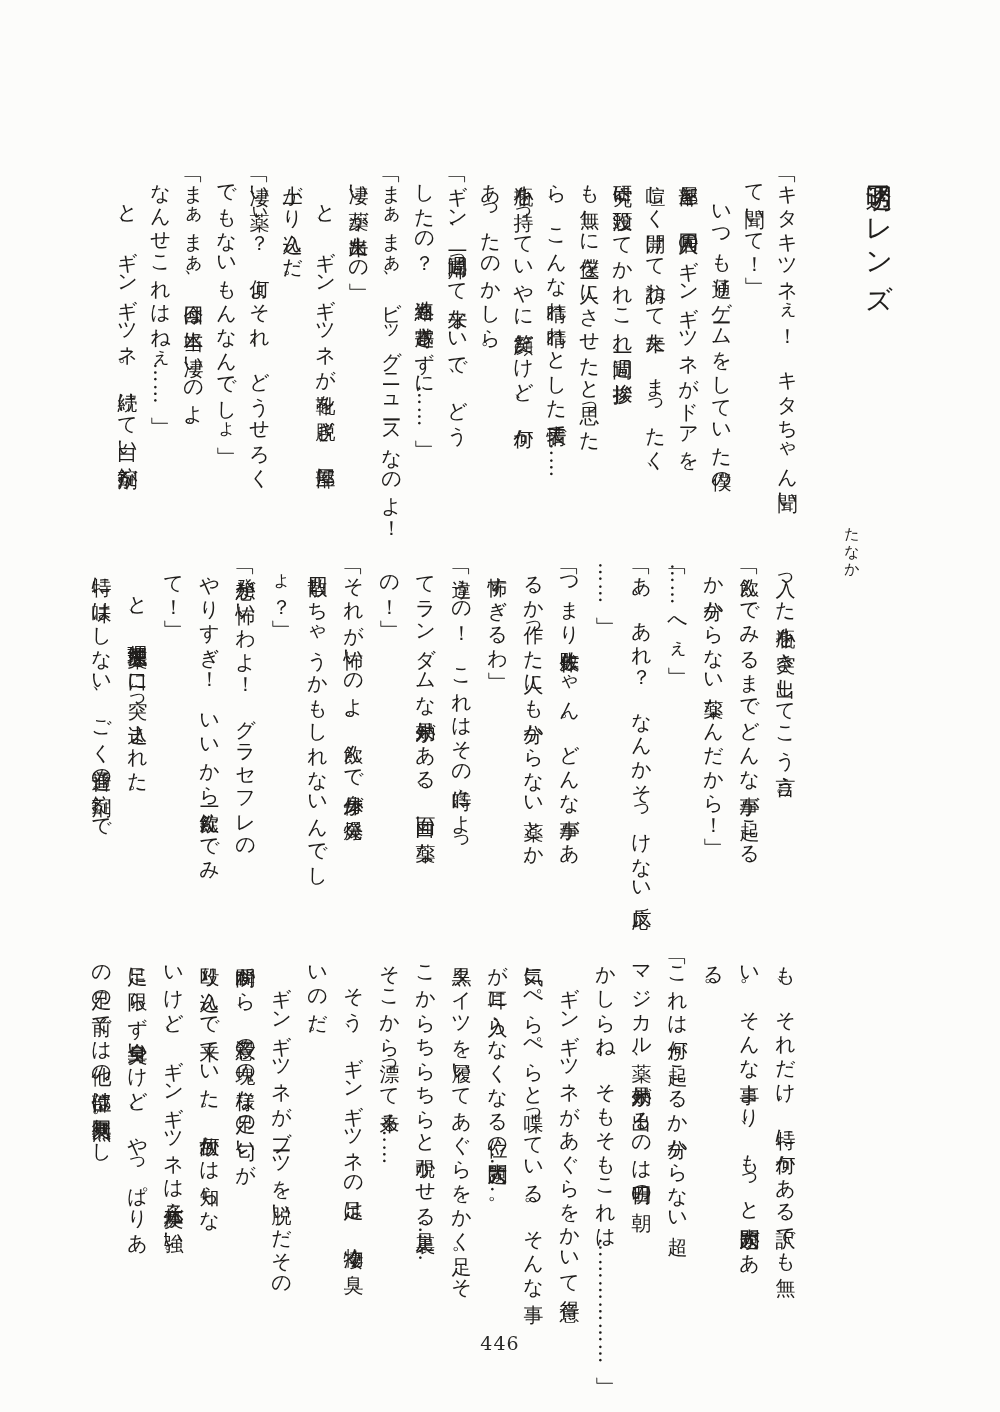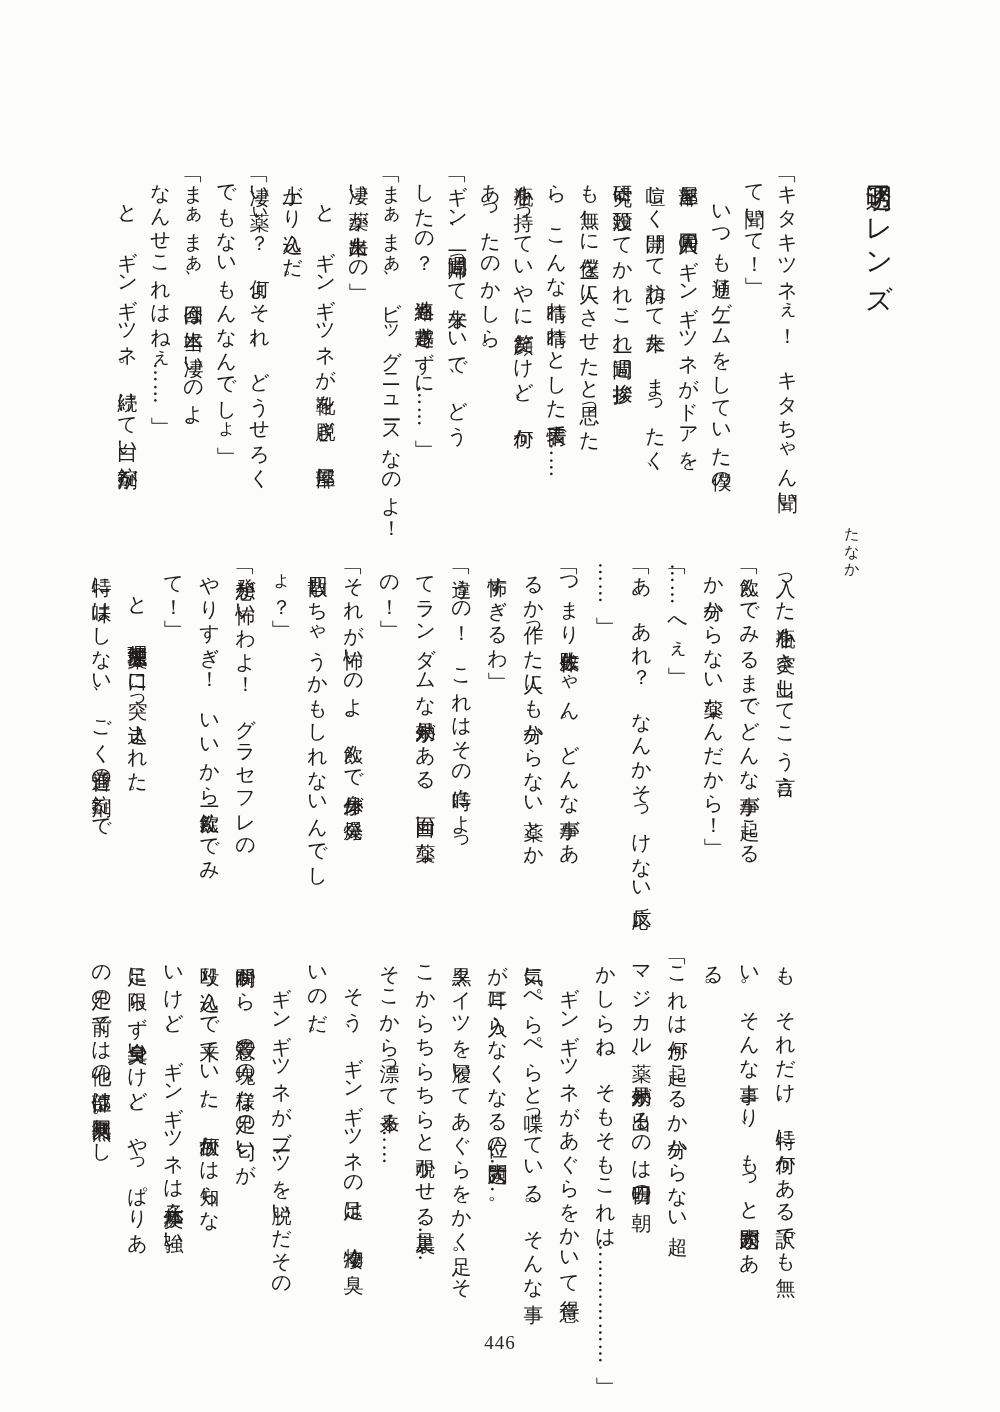--- a/index.html
+++ b/index.html
@@ -53,21 +53,20 @@
   }
   .page-number {
     position: absolute;
     top: 1332px;
     left: 0;
     width: 100%;
     text-align: center;
     font-size: 19px;
     letter-spacing: 1px;
     color: #2a2a28;
-    font-family: Liberation Serif, serif;
   }
 </style>
 </head>
 <body>
 
 <div class="page">
 
   <div class="title-block vtext">透明フレンズ</div>
 
   <div class="author-block vtext">たなか</div>

